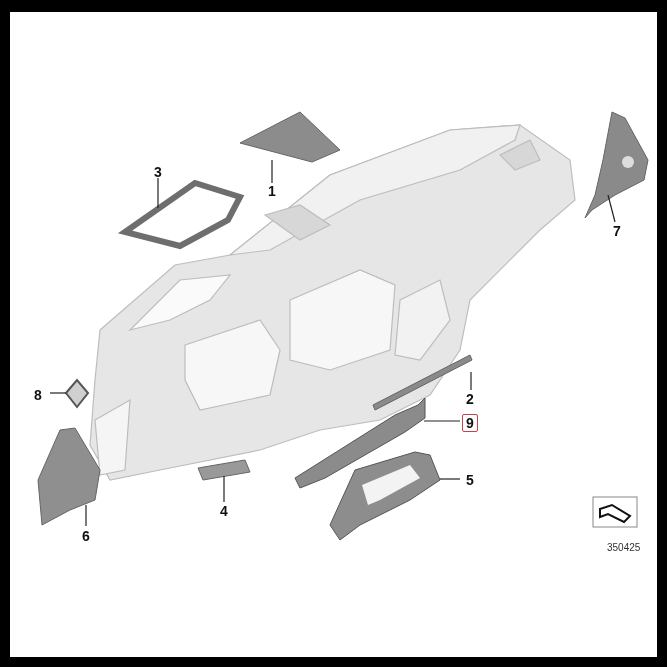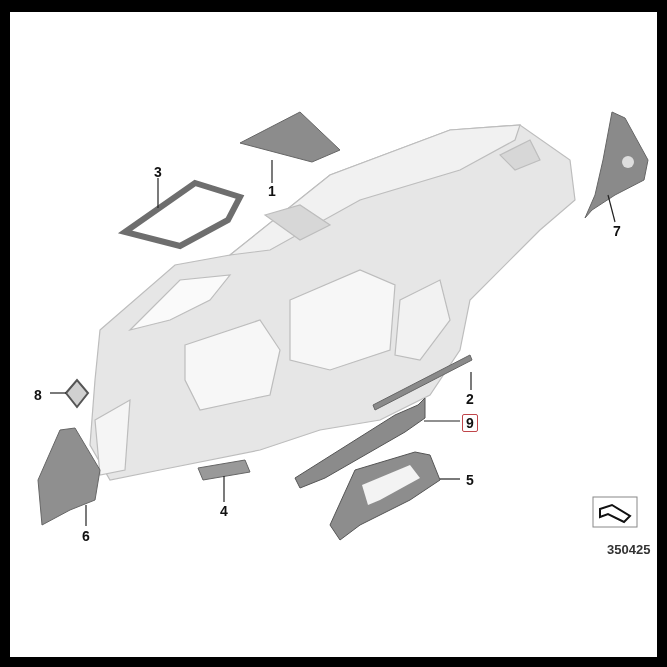--- a/index.html
+++ b/index.html
@@ -1,21 +1,21 @@
 <!DOCTYPE html>
 <html><head>
 <meta charset="utf-8">
 <style>
   html,body{margin:0;padding:0;background:#000;}
   #frame{position:relative;width:667px;height:667px;background:#000;overflow:hidden;}
   #canvas{position:absolute;left:10px;top:12px;width:647px;height:645px;background:#fff;}
   svg{position:absolute;left:0;top:0;}
   .lbl{position:absolute;font-family:"Liberation Sans",sans-serif;font-weight:bold;font-size:14px;color:#111;line-height:1;}
   .lbl.hl{border:1.5px solid #c0454a;border-radius:2px;padding:1px 3px;}
-  .ref{position:absolute;font-family:"Liberation Sans",sans-serif;font-size:13px;color:#333;font-weight:bold;}
+  .ref{position:absolute;font-family:"Liberation Sans",sans-serif;font-size:10px;color:#333;}
 </style>
 </head>
 <body>
 
 <div id="frame">
 <div id="canvas">
 <svg width="647" height="645" viewBox="10 12 647 645">
 
   <g fill="#e6e6e6" stroke="#bdbdbd" stroke-width="1.2">
     <path d="M100,330 L175,265 L230,255 L330,175 L450,130 L520,125 L570,160 L575,200 L540,230 L470,300 L460,350 L430,395 L380,420 L320,430 L260,450 L160,470 L110,480 L90,445 L95,380 Z"></path>

